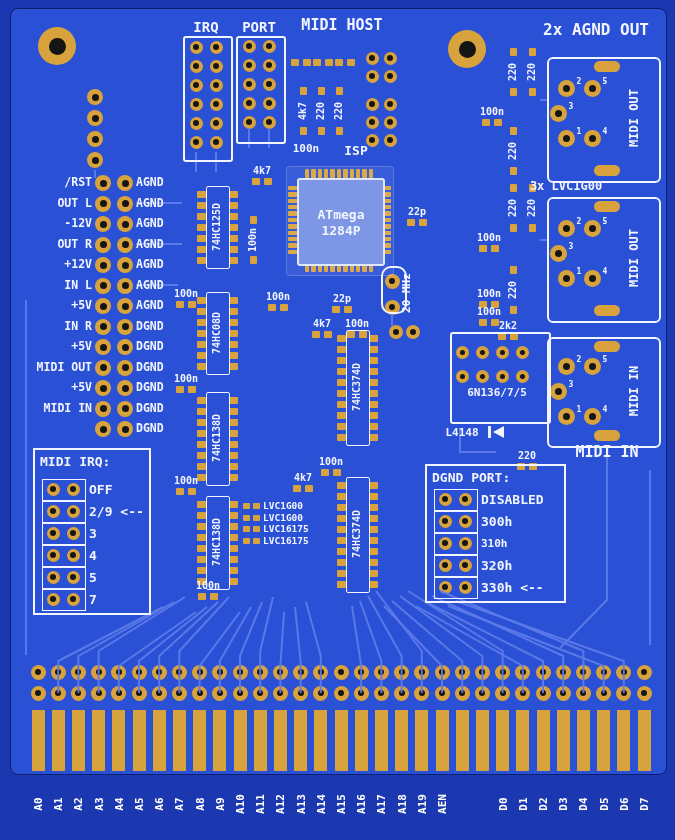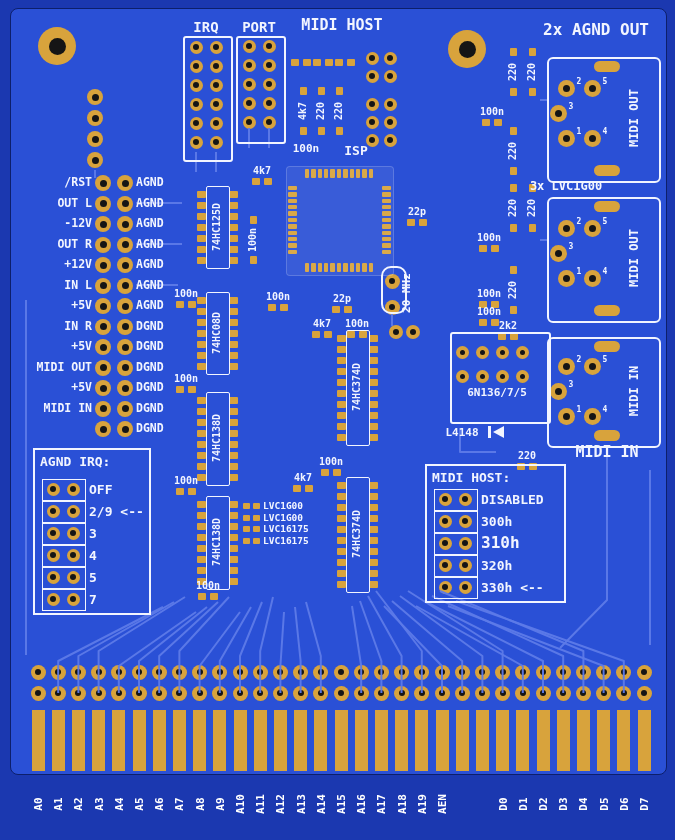--- a/index.html
+++ b/index.html
@@ -69,20 +69,24 @@
 
   <div class="abs lbl c" style="left:206px;top:27px;font-size:14px">IRQ</div>
   <div class="abs lbl c" style="left:259px;top:27px;font-size:14px">PORT</div>
   <div class="abs lbl c" style="left:342px;top:25px;font-size:15px">MIDI HOST</div>
   <div class="abs lbl c" style="left:596px;top:30px;font-size:16px">2x AGND OUT</div>
   <div class="abs lbl c" style="left:356px;top:150px;font-size:13px">ISP</div>
   <div class="abs lbl cv" style="left:406px;top:293px;font-size:11px">20 MHz</div>
   <div class="abs lbl c" style="left:566px;top:186px;font-size:12px">3x LVC1G00</div>
   <div class="abs lbl c" style="left:607px;top:452px;font-size:15px">MIDI IN</div>
 
+  <div class="abs" style="left:297px;top:178px;width:84px;height:84px;background:var(--chip,#7d96e6);border:2px solid #dfe7fb;border-radius:3px;z-index:3;display:flex;flex-direction:column;align-items:center;justify-content:center;gap:3px">
+    <div class="lbl" style="font-size:13px">ATmega</div>
+    <div class="lbl" style="font-size:13px">1284P</div>
+  </div>
 
   <div class="abs" style="left:486px;top:426px;width:20px;height:12px;z-index:6">
     <div style="position:absolute;left:2px;top:0;width:3px;height:12px;background:var(--silk,#f2f5ff)"></div>
     <div style="position:absolute;left:7px;top:0;width:0;height:0;border-top:6px solid transparent;border-bottom:6px solid transparent;border-right:11px solid var(--silk,#f2f5ff)"></div>
   </div>
 <div class="abs" style="left: 183px; top: 36px; width: 46px; height: 122px; border: 2px solid rgb(242, 245, 255); border-radius: 3px; z-index: 2;"></div>
     <div class="abs" style="left: 236px; top: 36px; width: 46px; height: 104px; border: 2px solid rgb(242, 245, 255); border-radius: 3px; z-index: 2;"></div>
     <div class="abs" style="left: 450px; top: 332px; width: 97px; height: 88px; border: 2px solid rgb(242, 245, 255); border-radius: 3px; z-index: 2;"></div>
     <div class="abs" style="left: 381px; top: 266px; width: 22px; height: 44px; border: 2px solid rgb(242, 245, 255); border-radius: 10px; z-index: 2;"></div>
     <div class="abs" style="left: 87px; top: 89px; width: 16px; height: 16px; background: rgb(216, 163, 60); border-radius: 50%;">
@@ -543,21 +547,21 @@
     <div class="abs" style="left: 491px; top: 318.5px; width: 8px; height: 7px; background: rgb(216, 163, 60); border-radius: 1px;"></div>
     <div class="abs lbl" style="left: 508px; top: 326px; font-size: 10px; transform: translate(-50%, -50%);">2k2</div>
     <div class="abs" style="left: 498px; top: 332.5px; width: 8px; height: 7px; background: rgb(216, 163, 60); border-radius: 1px;"></div>
     <div class="abs" style="left: 510px; top: 332.5px; width: 8px; height: 7px; background: rgb(216, 163, 60); border-radius: 1px;"></div>
     <div class="abs lbl" style="left: 527px; top: 456px; font-size: 10px; transform: translate(-50%, -50%);">220</div>
     <div class="abs" style="left: 517px; top: 462.5px; width: 8px; height: 7px; background: rgb(216, 163, 60); border-radius: 1px;"></div>
     <div class="abs" style="left: 529px; top: 462.5px; width: 8px; height: 7px; background: rgb(216, 163, 60); border-radius: 1px;"></div>
     <div class="abs lbl" style="left: 497px; top: 392px; font-size: 11px; transform: translate(-50%, -50%);">6N136/7/5</div>
     <div class="abs lbl" style="left: 462px; top: 432px; font-size: 11px; transform: translate(-50%, -50%);">L4148</div>
     <div class="abs" style="left: 33px; top: 448px; width: 114px; height: 163px; border: 2px solid rgb(242, 245, 255); z-index: 2;"></div>
-    <div class="abs lbl" style="left: 40px; top: 461px; font-size: 13px; transform: translate(0px, -50%);">AGND IRQ:</div>
+    <div class="abs lbl" style="left: 40px; top: 461px; font-size: 13px; transform: translate(0px, -50%);">MIDI IRQ:</div>
     <div class="abs" style="left: 42px; top: 479px; width: 42px; height: 20px; border: 1.5px solid rgb(242, 245, 255); z-index: 2;"></div>
     <div class="abs" style="left: 46.5px; top: 482.5px; width: 13px; height: 13px; background: rgb(216, 163, 60); border-radius: 50%;">
       <div style="position: absolute; left: 3.5px; top: 3.5px; width: 6px; height: 6px; background: rgb(21, 21, 21); border-radius: 50%;"></div>
     </div>
     <div class="abs" style="left: 66.5px; top: 482.5px; width: 13px; height: 13px; background: rgb(216, 163, 60); border-radius: 50%;">
       <div style="position: absolute; left: 3.5px; top: 3.5px; width: 6px; height: 6px; background: rgb(21, 21, 21); border-radius: 50%;"></div>
     </div>
     <div class="abs lbl" style="left: 89px; top: 489px; font-size: 13px; transform: translate(0px, -50%);">OFF</div>
     <div class="abs" style="left: 42px; top: 501px; width: 42px; height: 20px; border: 1.5px solid rgb(242, 245, 255); z-index: 2;"></div>
     <div class="abs" style="left: 46.5px; top: 504.5px; width: 13px; height: 13px; background: rgb(216, 163, 60); border-radius: 50%;">
@@ -593,21 +597,21 @@
     <div class="abs lbl" style="left: 89px; top: 577px; font-size: 13px; transform: translate(0px, -50%);">5</div>
     <div class="abs" style="left: 42px; top: 589px; width: 42px; height: 20px; border: 1.5px solid rgb(242, 245, 255); z-index: 2;"></div>
     <div class="abs" style="left: 46.5px; top: 592.5px; width: 13px; height: 13px; background: rgb(216, 163, 60); border-radius: 50%;">
       <div style="position: absolute; left: 3.5px; top: 3.5px; width: 6px; height: 6px; background: rgb(21, 21, 21); border-radius: 50%;"></div>
     </div>
     <div class="abs" style="left: 66.5px; top: 592.5px; width: 13px; height: 13px; background: rgb(216, 163, 60); border-radius: 50%;">
       <div style="position: absolute; left: 3.5px; top: 3.5px; width: 6px; height: 6px; background: rgb(21, 21, 21); border-radius: 50%;"></div>
     </div>
     <div class="abs lbl" style="left: 89px; top: 599px; font-size: 13px; transform: translate(0px, -50%);">7</div>
     <div class="abs" style="left: 425px; top: 464px; width: 137px; height: 135px; border: 2px solid rgb(242, 245, 255); z-index: 2;"></div>
-    <div class="abs lbl" style="left: 432px; top: 477px; font-size: 13px; transform: translate(0px, -50%);">MIDI HOST:</div>
+    <div class="abs lbl" style="left: 432px; top: 477px; font-size: 13px; transform: translate(0px, -50%);">DGND PORT:</div>
     <div class="abs" style="left: 434px; top: 489px; width: 42px; height: 20px; border: 1.5px solid rgb(242, 245, 255); z-index: 2;"></div>
     <div class="abs" style="left: 438.5px; top: 492.5px; width: 13px; height: 13px; background: rgb(216, 163, 60); border-radius: 50%;">
       <div style="position: absolute; left: 3.5px; top: 3.5px; width: 6px; height: 6px; background: rgb(21, 21, 21); border-radius: 50%;"></div>
     </div>
     <div class="abs" style="left: 458.5px; top: 492.5px; width: 13px; height: 13px; background: rgb(216, 163, 60); border-radius: 50%;">
       <div style="position: absolute; left: 3.5px; top: 3.5px; width: 6px; height: 6px; background: rgb(21, 21, 21); border-radius: 50%;"></div>
     </div>
     <div class="abs lbl" style="left: 481px; top: 499px; font-size: 13px; transform: translate(0px, -50%);">DISABLED</div>
     <div class="abs" style="left: 434px; top: 511px; width: 42px; height: 20px; border: 1.5px solid rgb(242, 245, 255); z-index: 2;"></div>
     <div class="abs" style="left: 438.5px; top: 514.5px; width: 13px; height: 13px; background: rgb(216, 163, 60); border-radius: 50%;">
@@ -617,21 +621,21 @@
       <div style="position: absolute; left: 3.5px; top: 3.5px; width: 6px; height: 6px; background: rgb(21, 21, 21); border-radius: 50%;"></div>
     </div>
     <div class="abs lbl" style="left: 481px; top: 521px; font-size: 13px; transform: translate(0px, -50%);">300h</div>
     <div class="abs" style="left: 434px; top: 533px; width: 42px; height: 20px; border: 1.5px solid rgb(242, 245, 255); z-index: 2;"></div>
     <div class="abs" style="left: 438.5px; top: 536.5px; width: 13px; height: 13px; background: rgb(216, 163, 60); border-radius: 50%;">
       <div style="position: absolute; left: 3.5px; top: 3.5px; width: 6px; height: 6px; background: rgb(21, 21, 21); border-radius: 50%;"></div>
     </div>
     <div class="abs" style="left: 458.5px; top: 536.5px; width: 13px; height: 13px; background: rgb(216, 163, 60); border-radius: 50%;">
       <div style="position: absolute; left: 3.5px; top: 3.5px; width: 6px; height: 6px; background: rgb(21, 21, 21); border-radius: 50%;"></div>
     </div>
-    <div class="abs lbl" style="left: 481px; top: 543px; font-size: 16px; transform: translate(0px, -50%);">310h</div>
+    <div class="abs lbl" style="left: 481px; top: 543px; font-size: 11px; transform: translate(0px, -50%);">310h</div>
     <div class="abs" style="left: 434px; top: 555px; width: 42px; height: 20px; border: 1.5px solid rgb(242, 245, 255); z-index: 2;"></div>
     <div class="abs" style="left: 438.5px; top: 558.5px; width: 13px; height: 13px; background: rgb(216, 163, 60); border-radius: 50%;">
       <div style="position: absolute; left: 3.5px; top: 3.5px; width: 6px; height: 6px; background: rgb(21, 21, 21); border-radius: 50%;"></div>
     </div>
     <div class="abs" style="left: 458.5px; top: 558.5px; width: 13px; height: 13px; background: rgb(216, 163, 60); border-radius: 50%;">
       <div style="position: absolute; left: 3.5px; top: 3.5px; width: 6px; height: 6px; background: rgb(21, 21, 21); border-radius: 50%;"></div>
     </div>
     <div class="abs lbl" style="left: 481px; top: 565px; font-size: 13px; transform: translate(0px, -50%);">320h</div>
     <div class="abs" style="left: 434px; top: 577px; width: 42px; height: 20px; border: 1.5px solid rgb(242, 245, 255); z-index: 2;"></div>
     <div class="abs" style="left: 438.5px; top: 580.5px; width: 13px; height: 13px; background: rgb(216, 163, 60); border-radius: 50%;">

